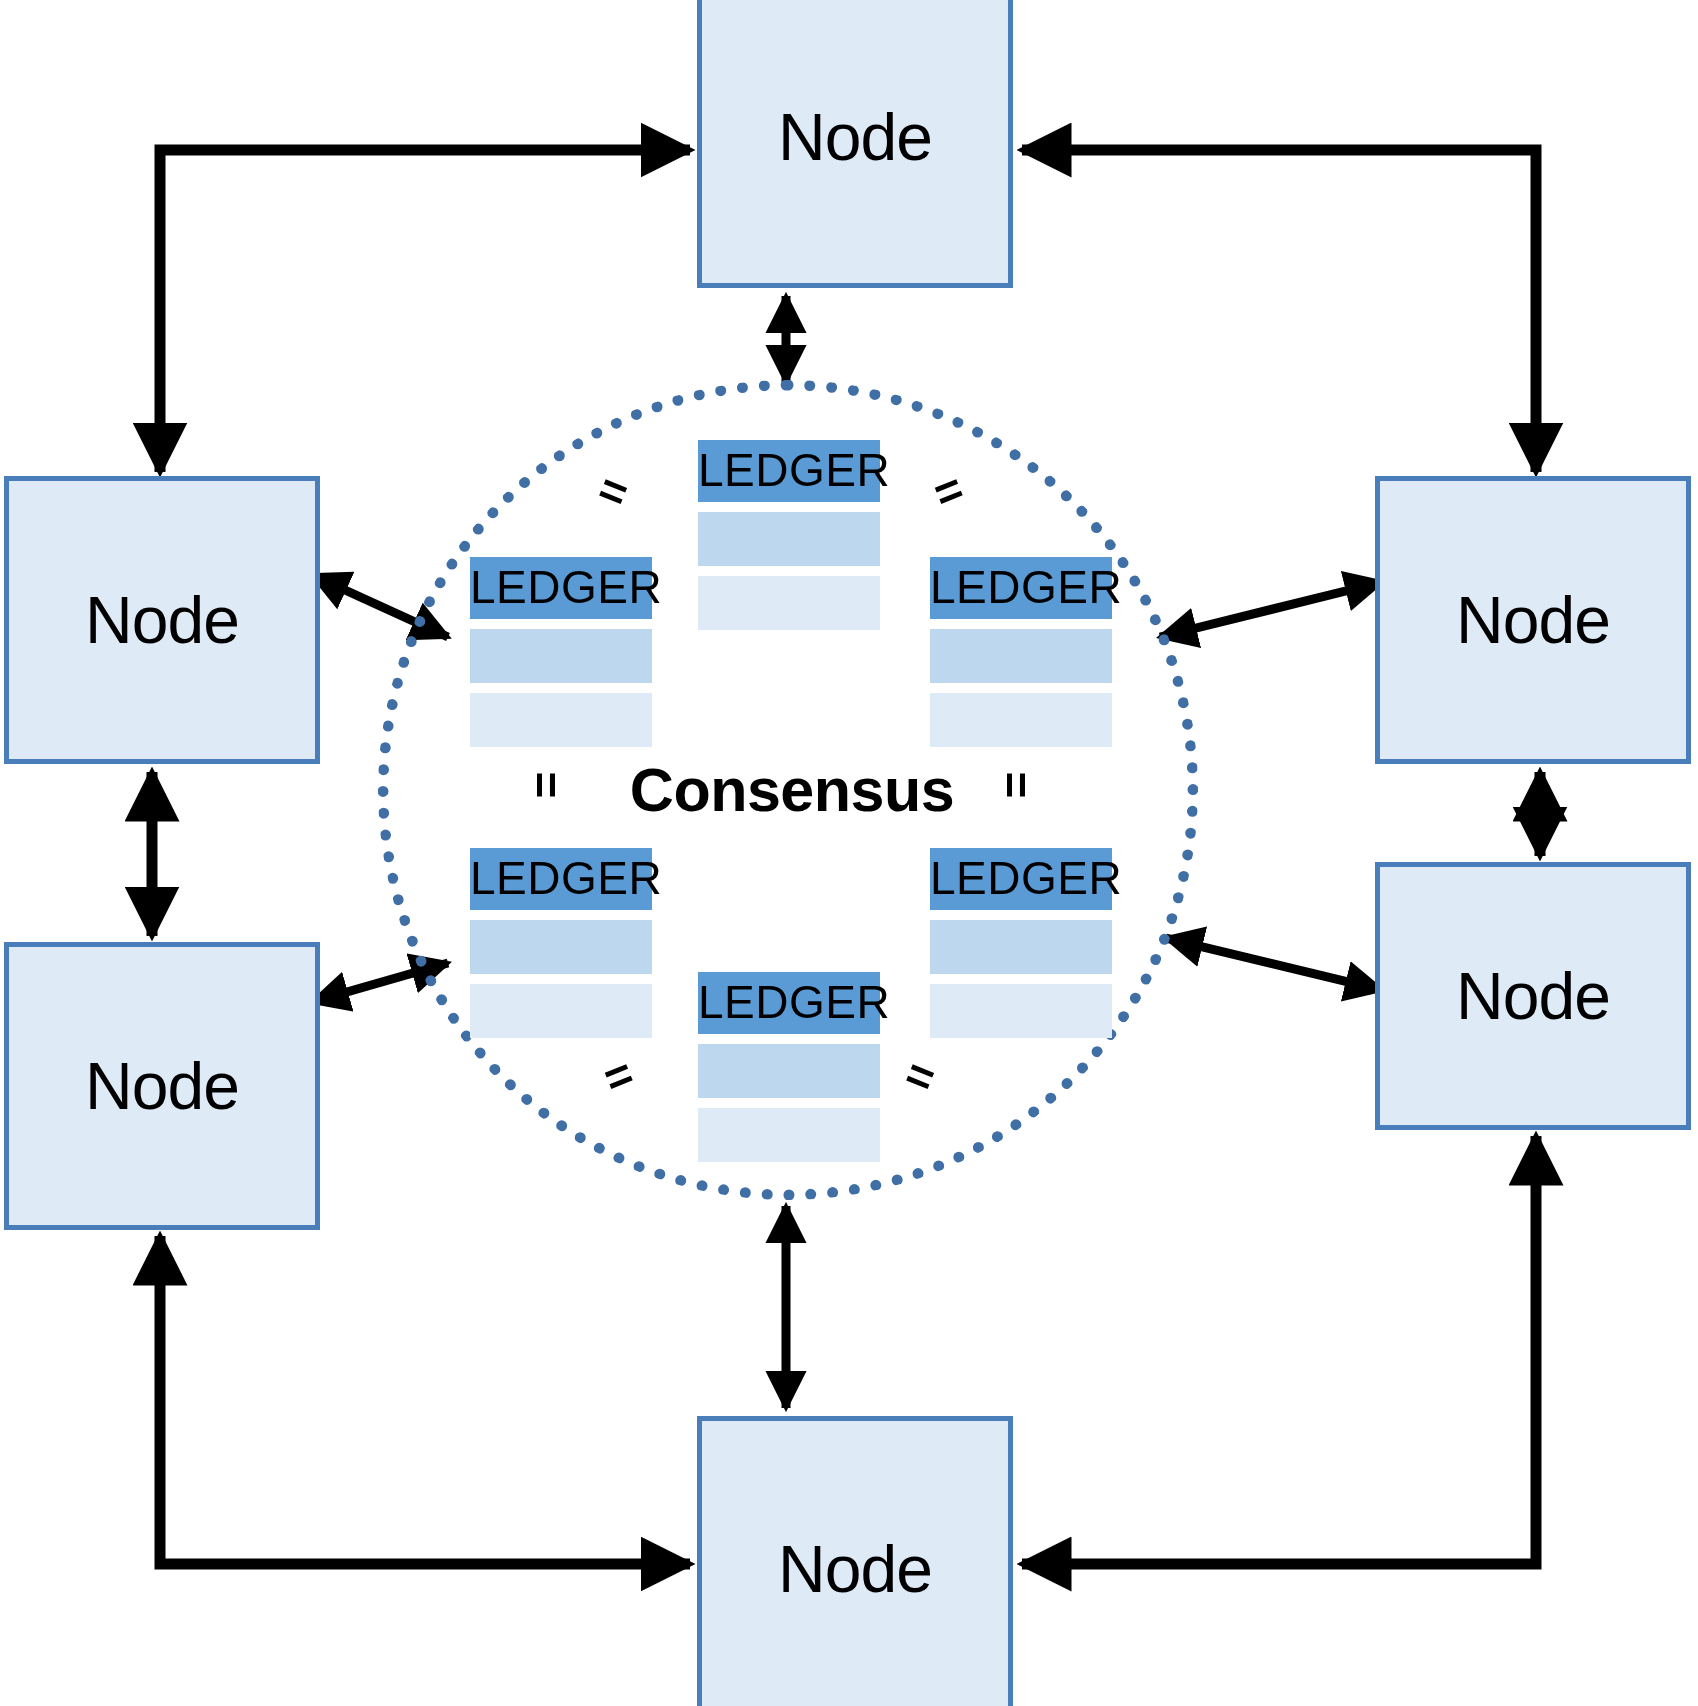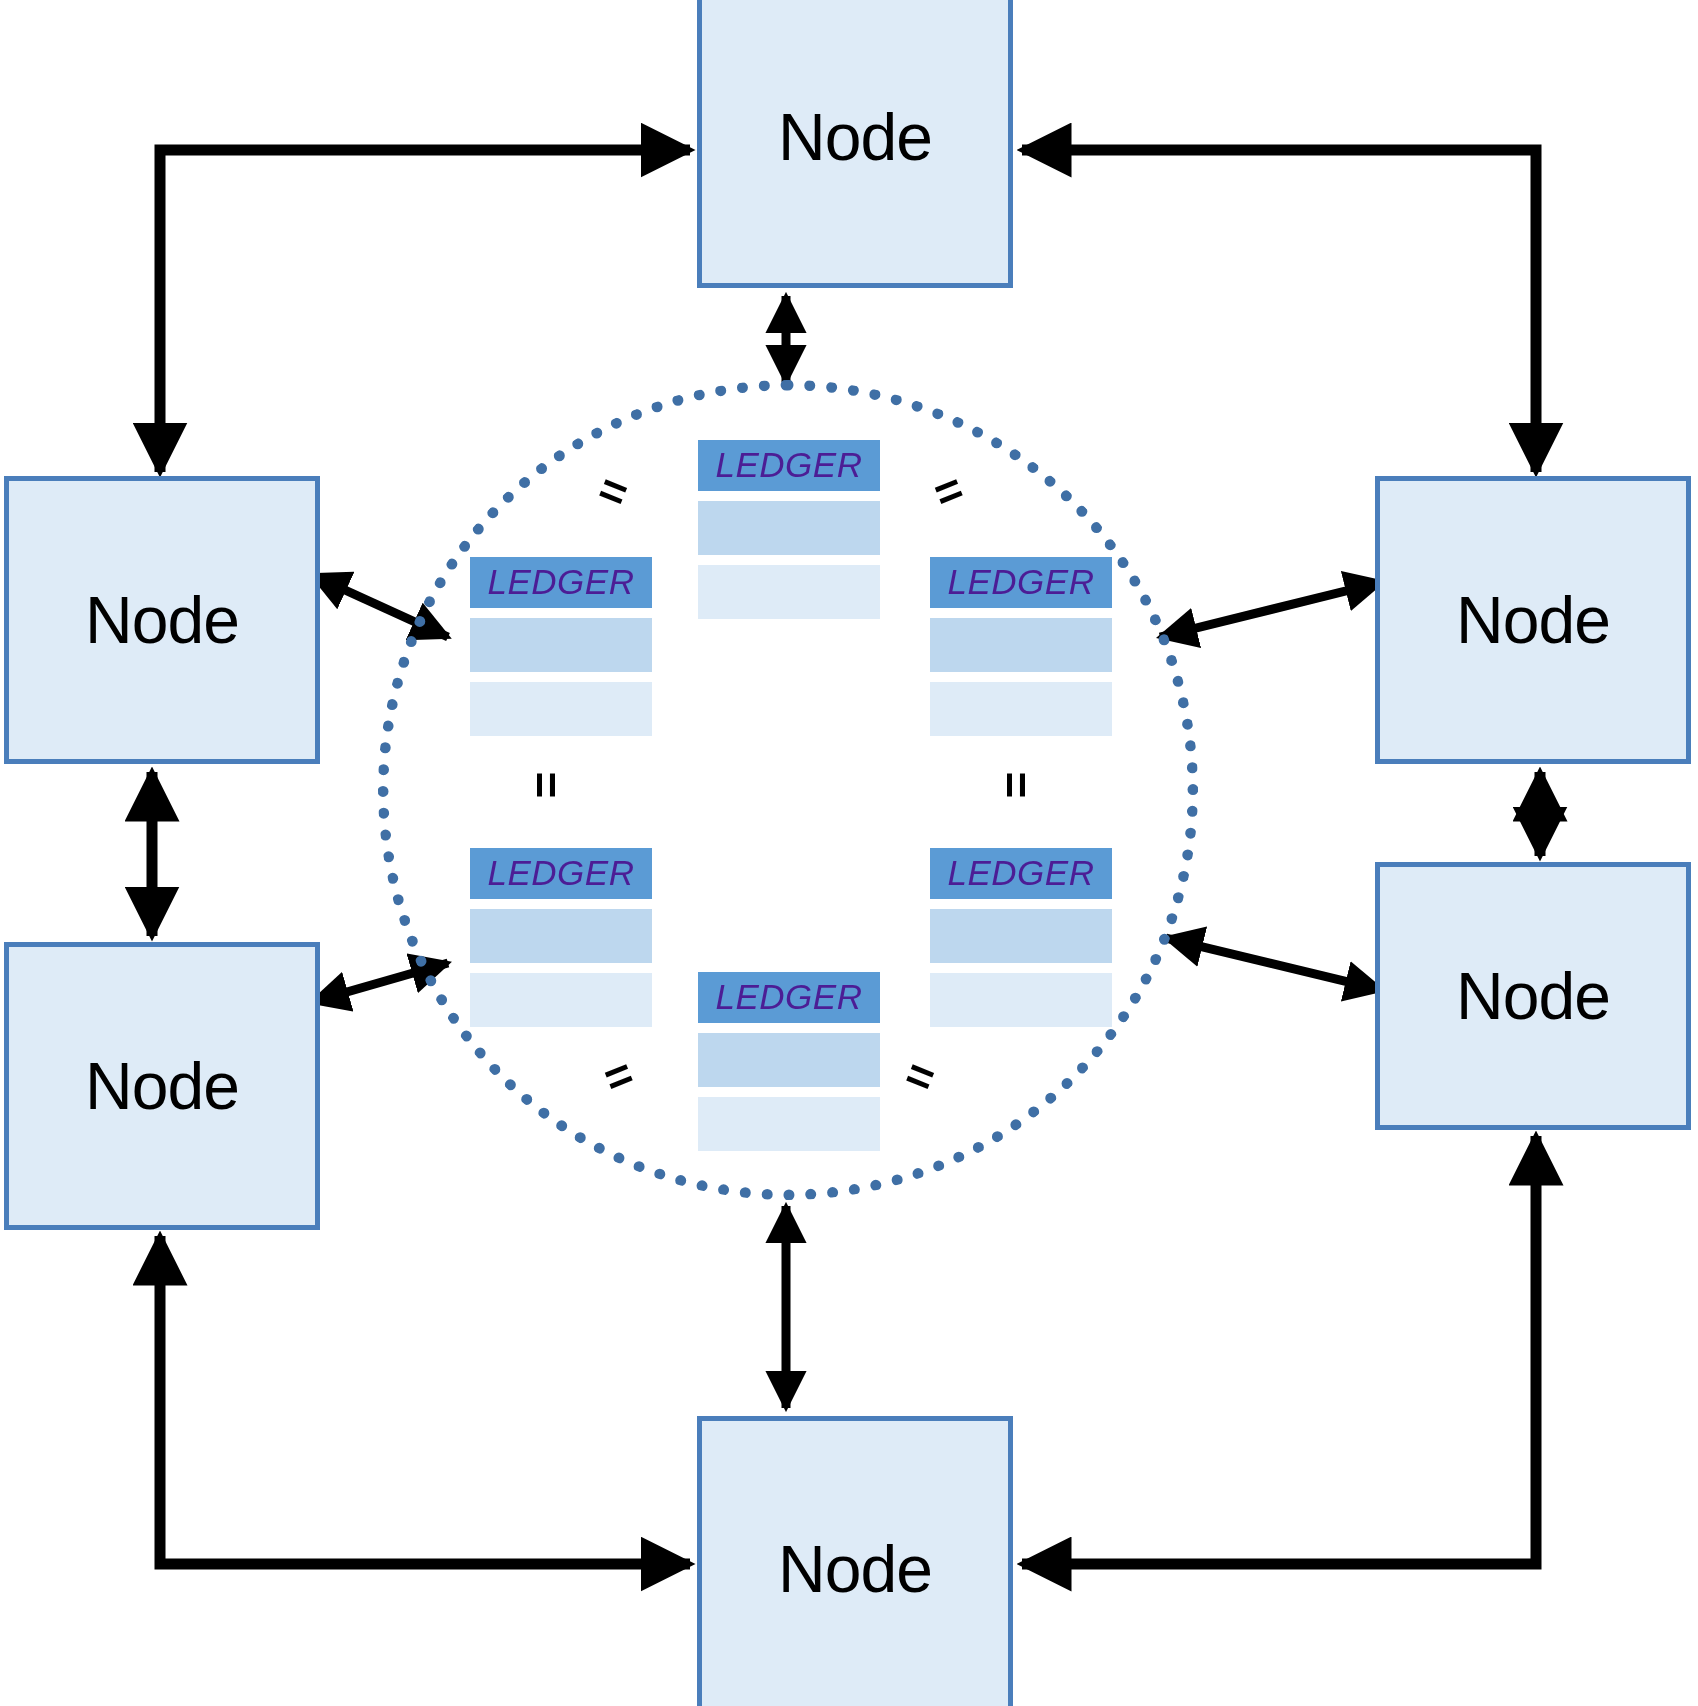--- a/index.html
+++ b/index.html
@@ -65,29 +65,28 @@
     box-sizing: border-box;
   }
 
   
   .ledger {
     position: absolute;
     width: 182px;
   }
   .ledger .led-head {
     background: #5B9BD5;
-    color: #4c1d95;
-    font-family: "Liberation Sans", sans-serif;
-    font-size: 35px;
+    color: #000000;
+    font-family: "Liberation Sans", sans-serif;
+    font-size: 46px;
     font-weight: normal;
     letter-spacing: 0.5px;
     text-align: center;
     padding: 7px 0 9px 0;
     line-height: 1;
-    font-style: italic;
   }
   .ledger .led-row-a {
     background: #BDD7EE;
     height: 54px;
     margin-top: 10px;
   }
   .ledger .led-row-b {
     background: #DEEBF7;
     height: 54px;
     margin-top: 10px;
@@ -237,20 +236,21 @@
     <div class="led-row-b"></div>
   </div>
 
   <div class="eq rot-a eq-tl">=</div>
   <div class="eq rot-b eq-tr">=</div>
   <div class="eq flat eq-ml">=</div>
   <div class="eq flat eq-mr">=</div>
   <div class="eq rot-b eq-bl">=</div>
   <div class="eq rot-a eq-br">=</div>
 
+  <div class="consensus-label">Consensus</div>
 
   <div class="node node-top">
     <span class="node-label">Node</span>
   </div>
 
   <div class="node node-left-top">
     <span class="node-label">Node</span>
   </div>
 
   <div class="node node-left-bot">

